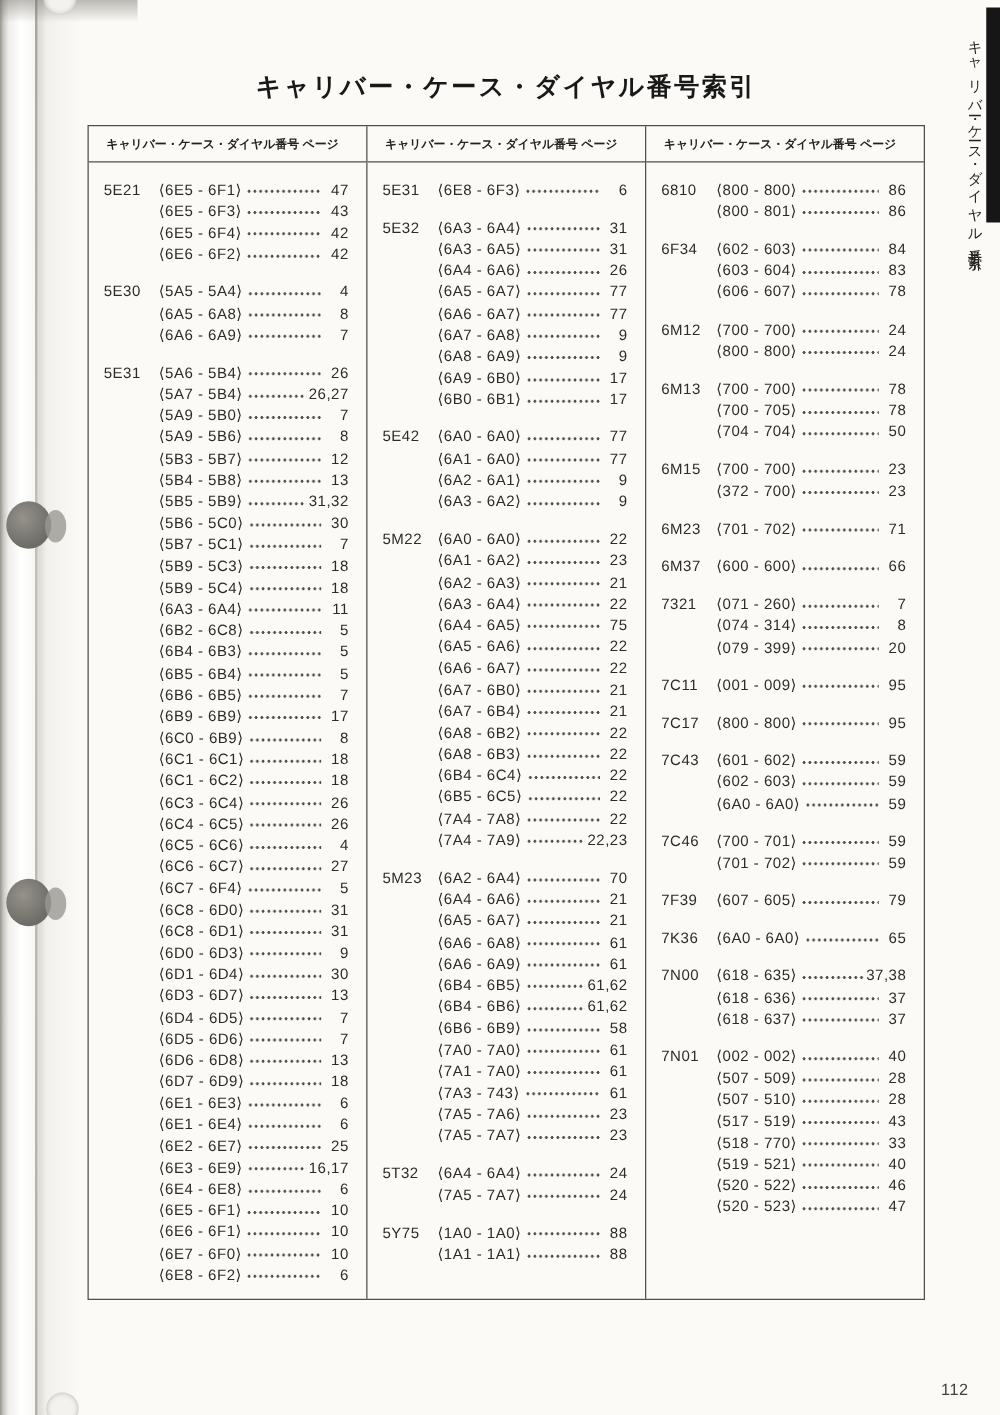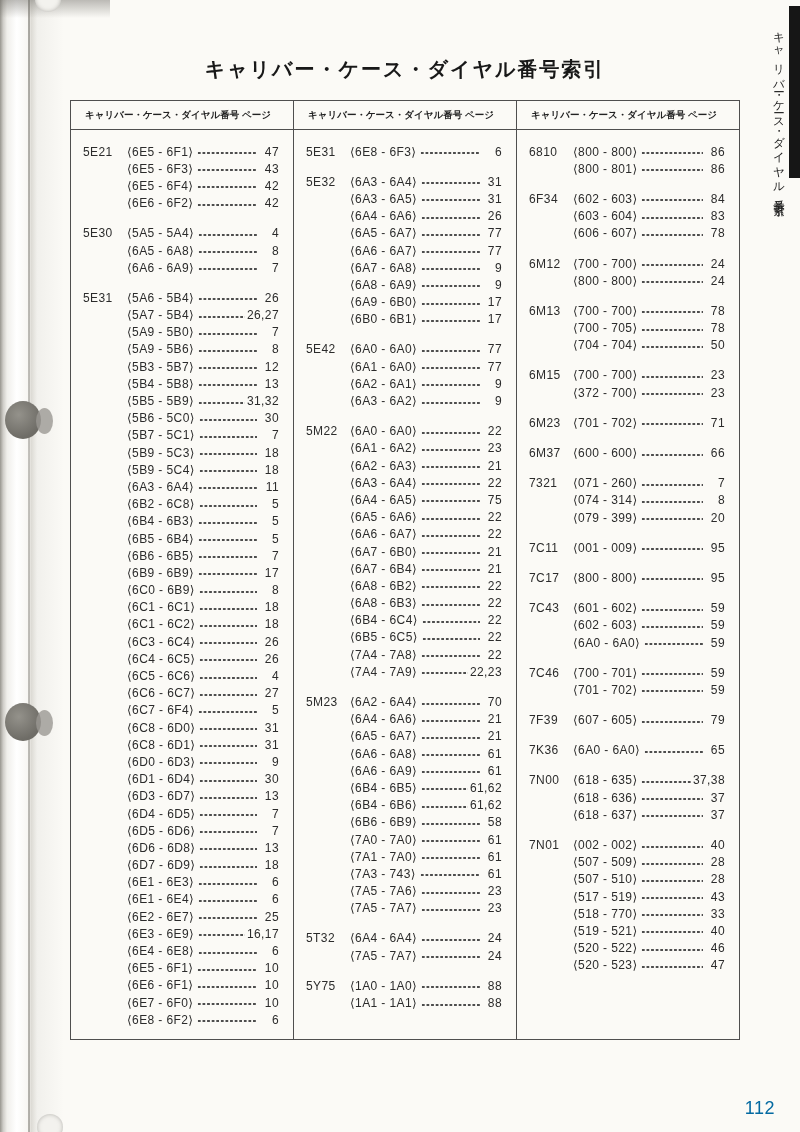--- a/index.html
+++ b/index.html
@@ -66,21 +66,21 @@
   .row{display:flex;align-items:center;height:17.2px;font-size:12px;letter-spacing:.4px;white-space:nowrap;}
   .code{width:44px;flex:none;}
   .range{flex:none;}
   .leader{
     flex:1 1 0;height:10px;margin:3px 2px 0 4px;min-width:6px;
     background-image:radial-gradient(circle,var(--dot) 1.05px,rgba(0,0,0,0) 1.3px);
     background-size:4.6px 10px;background-repeat:repeat-x;background-position:left center;
   }
   .pg{flex:none;min-width:20px;text-align:right;}
   
-  .page-number{position:absolute;right:25px;bottom:13px;font-size:18px;color:#0369a1;letter-spacing:.5px;}
+  .page-number{position:absolute;right:25px;bottom:13px;font-size:13px;color:#404040;letter-spacing:.5px;}
 </style>
 </head>
 <body>
 
 <div class="scan-edge"></div>
 <div class="spine-line"></div>
 <div class="corner-shade"></div>
 <div class="hole hole-ghost" id="holeTop"></div>
 <div class="hole hole-main" id="hole1"></div>
 <div class="hole hole-lobe" id="hole1b"></div>

